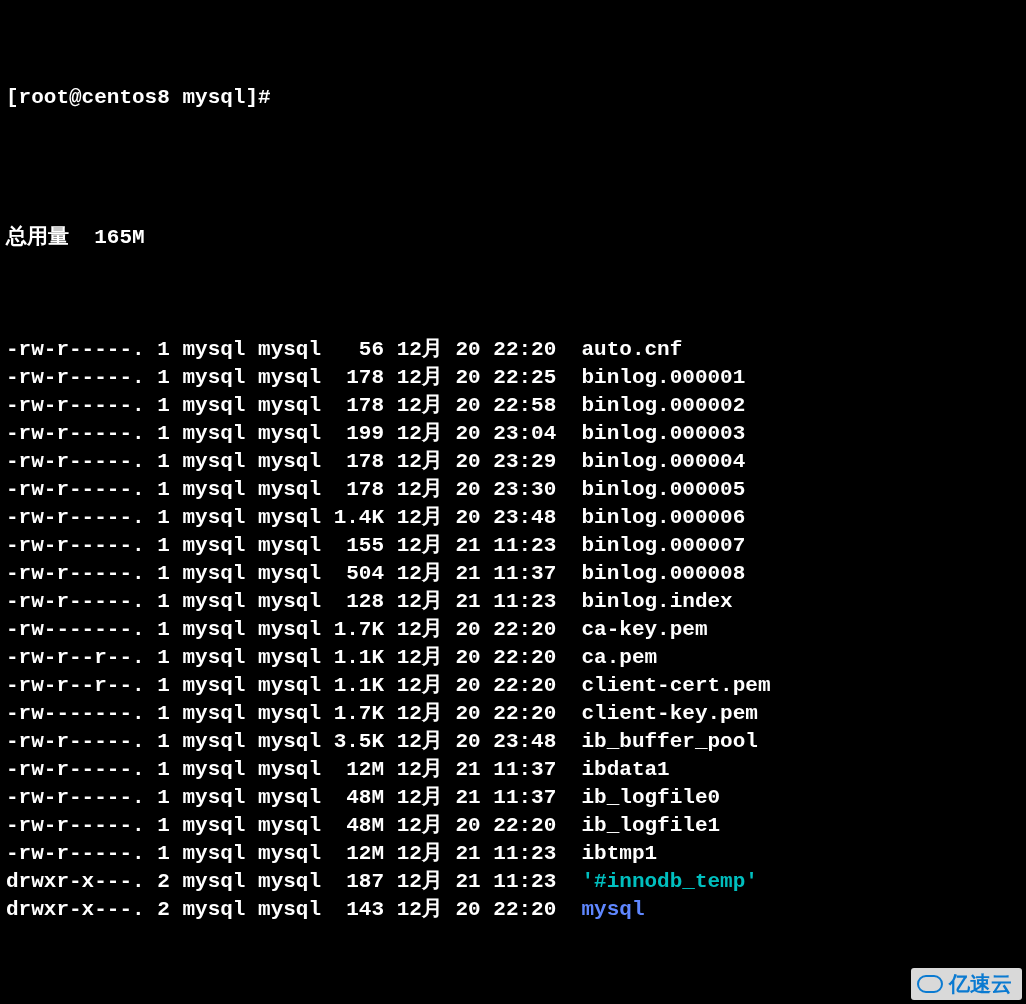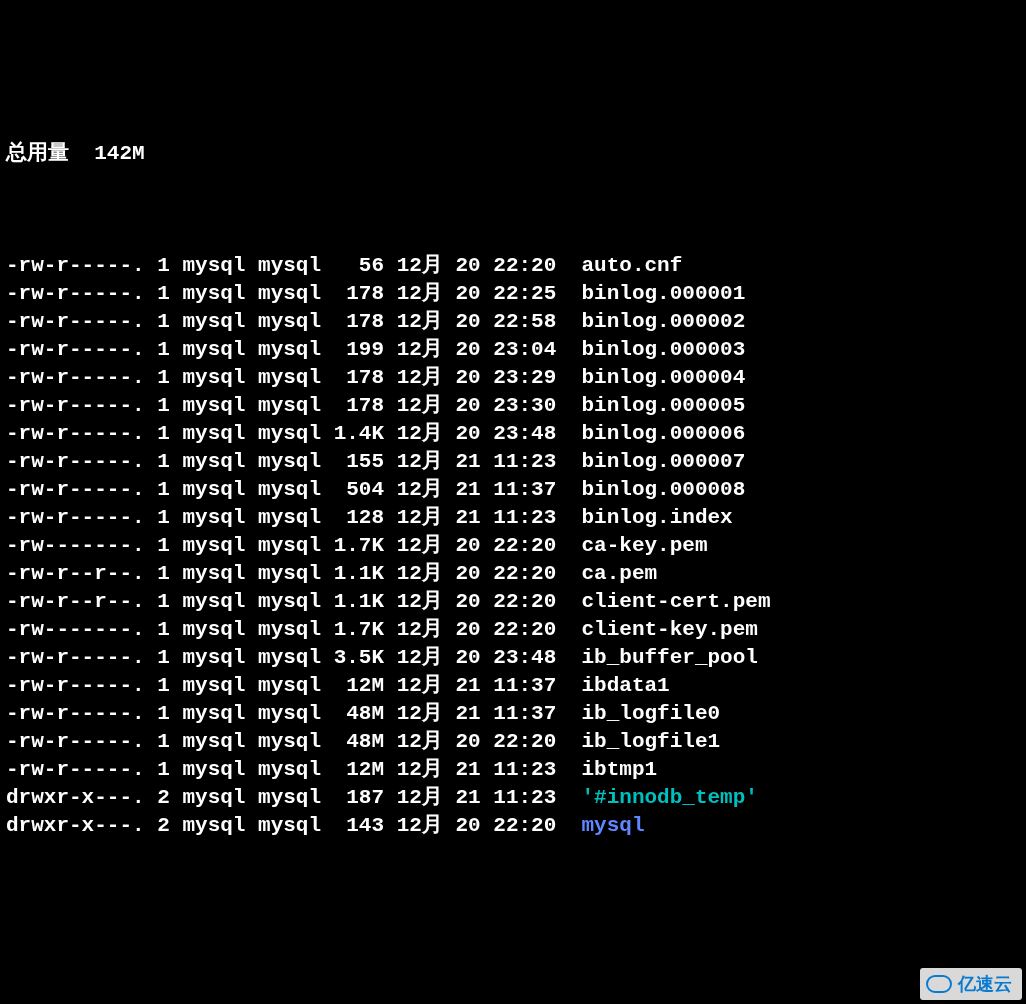--- a/index.html
+++ b/index.html
@@ -24,21 +24,21 @@
     white-space: pre;
   }
   .watermark {
     position: absolute;
     right: 4px;
     bottom: 4px;
     background: rgba(255,255,255,0.85);
     color: #0a7ad1;
     font-family: sans-serif;
     font-weight: bold;
-    font-size: 18px;
+    font-size: 21px;
     padding: 2px 10px 2px 6px;
     border-radius: 3px;
     display: flex;
     align-items: center;
     gap: 6px;
   }
   .watermark .cloud {
     width: 26px;
     height: 18px;
     position: relative;
@@ -49,23 +49,24 @@
     inset: 0;
     border: 2px solid #0a7ad1;
     border-radius: 10px;
   }
 </style>
 </head>
 <body>
 
 <div class="terminal">
 
+  <span class="row">[root@centos8 mysql]#</span>
 
 
-  <span class="row">总用量  142M</span>
+  <span class="row">总用量  165M</span>
 
   <div id="listing"><span class="row"><span>-rw-r-----. 1 mysql mysql   56 12月 20 22:20  </span><span style="color: rgb(255, 255, 255);">auto.cnf</span></span><span class="row"><span>-rw-r-----. 1 mysql mysql  178 12月 20 22:25  </span><span style="color: rgb(255, 255, 255);">binlog.000001</span></span><span class="row"><span>-rw-r-----. 1 mysql mysql  178 12月 20 22:58  </span><span style="color: rgb(255, 255, 255);">binlog.000002</span></span><span class="row"><span>-rw-r-----. 1 mysql mysql  199 12月 20 23:04  </span><span style="color: rgb(255, 255, 255);">binlog.000003</span></span><span class="row"><span>-rw-r-----. 1 mysql mysql  178 12月 20 23:29  </span><span style="color: rgb(255, 255, 255);">binlog.000004</span></span><span class="row"><span>-rw-r-----. 1 mysql mysql  178 12月 20 23:30  </span><span style="color: rgb(255, 255, 255);">binlog.000005</span></span><span class="row"><span>-rw-r-----. 1 mysql mysql 1.4K 12月 20 23:48  </span><span style="color: rgb(255, 255, 255);">binlog.000006</span></span><span class="row"><span>-rw-r-----. 1 mysql mysql  155 12月 21 11:23  </span><span style="color: rgb(255, 255, 255);">binlog.000007</span></span><span class="row"><span>-rw-r-----. 1 mysql mysql  504 12月 21 11:37  </span><span style="color: rgb(255, 255, 255);">binlog.000008</span></span><span class="row"><span>-rw-r-----. 1 mysql mysql  128 12月 21 11:23  </span><span style="color: rgb(255, 255, 255);">binlog.index</span></span><span class="row"><span>-rw-------. 1 mysql mysql 1.7K 12月 20 22:20  </span><span style="color: rgb(255, 255, 255);">ca-key.pem</span></span><span class="row"><span>-rw-r--r--. 1 mysql mysql 1.1K 12月 20 22:20  </span><span style="color: rgb(255, 255, 255);">ca.pem</span></span><span class="row"><span>-rw-r--r--. 1 mysql mysql 1.1K 12月 20 22:20  </span><span style="color: rgb(255, 255, 255);">client-cert.pem</span></span><span class="row"><span>-rw-------. 1 mysql mysql 1.7K 12月 20 22:20  </span><span style="color: rgb(255, 255, 255);">client-key.pem</span></span><span class="row"><span>-rw-r-----. 1 mysql mysql 3.5K 12月 20 23:48  </span><span style="color: rgb(255, 255, 255);">ib_buffer_pool</span></span><span class="row"><span>-rw-r-----. 1 mysql mysql  12M 12月 21 11:37  </span><span style="color: rgb(255, 255, 255);">ibdata1</span></span><span class="row"><span>-rw-r-----. 1 mysql mysql  48M 12月 21 11:37  </span><span style="color: rgb(255, 255, 255);">ib_logfile0</span></span><span class="row"><span>-rw-r-----. 1 mysql mysql  48M 12月 20 22:20  </span><span style="color: rgb(255, 255, 255);">ib_logfile1</span></span><span class="row"><span>-rw-r-----. 1 mysql mysql  12M 12月 21 11:23  </span><span style="color: rgb(255, 255, 255);">ibtmp1</span></span><span class="row"><span>drwxr-x---. 2 mysql mysql  187 12月 21 11:23  </span><span style="color: rgb(0, 191, 191);">'#innodb_temp'</span></span><span class="row"><span>drwxr-x---. 2 mysql mysql  143 12月 20 22:20  </span><span style="color: rgb(95, 135, 255);">mysql</span></span></div>
 
   
 </div>
 
 <div class="watermark">
   <span class="cloud"></span>
   <span>亿速云</span>
 </div>

